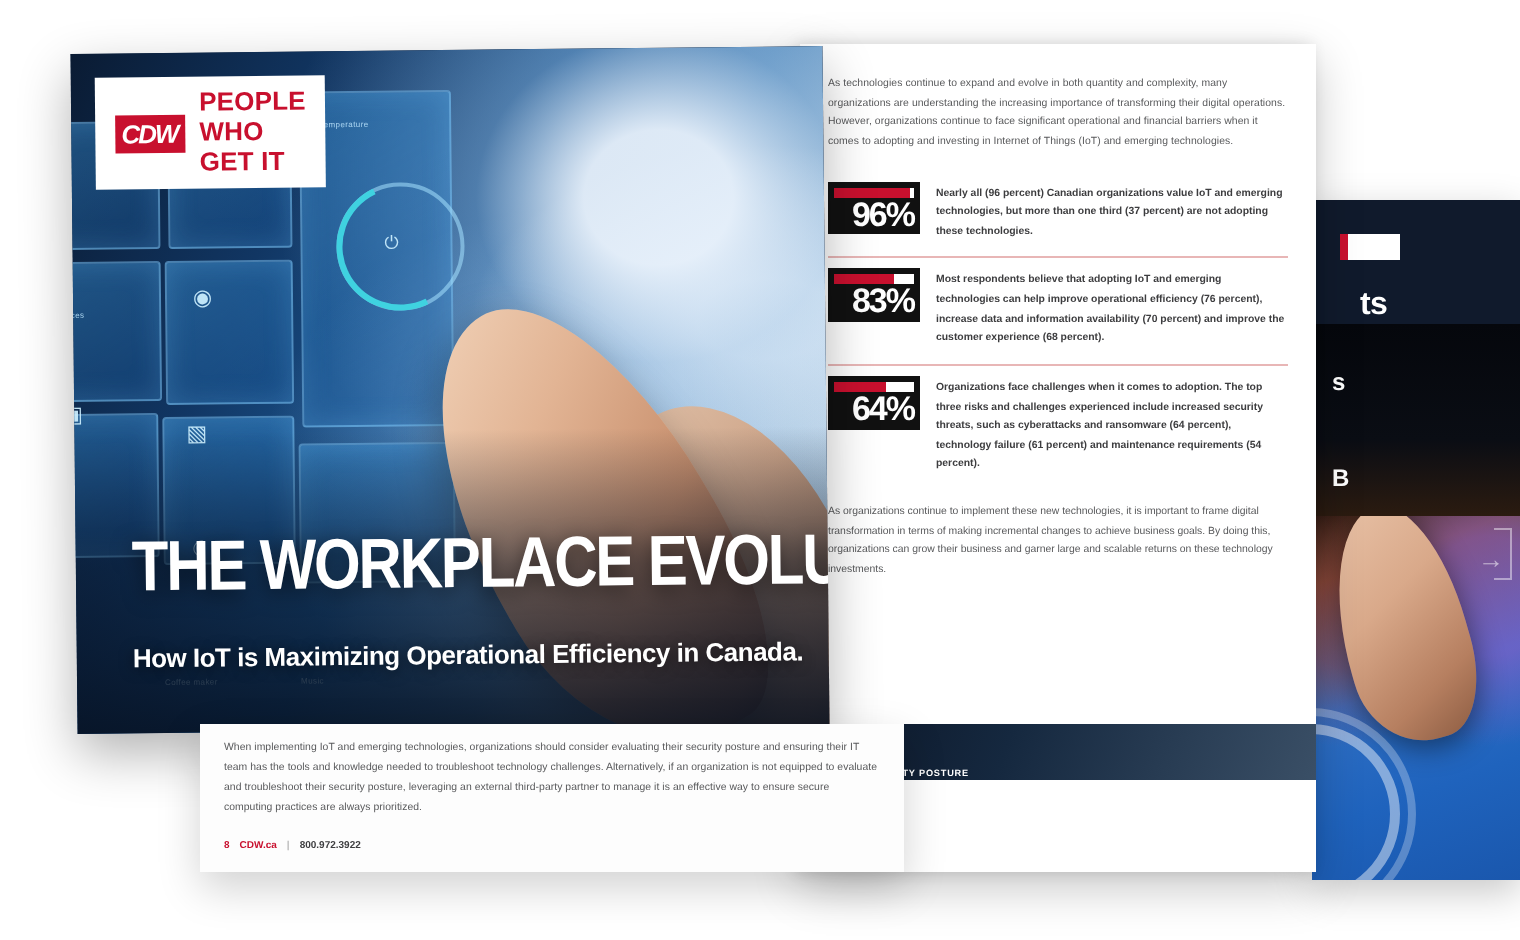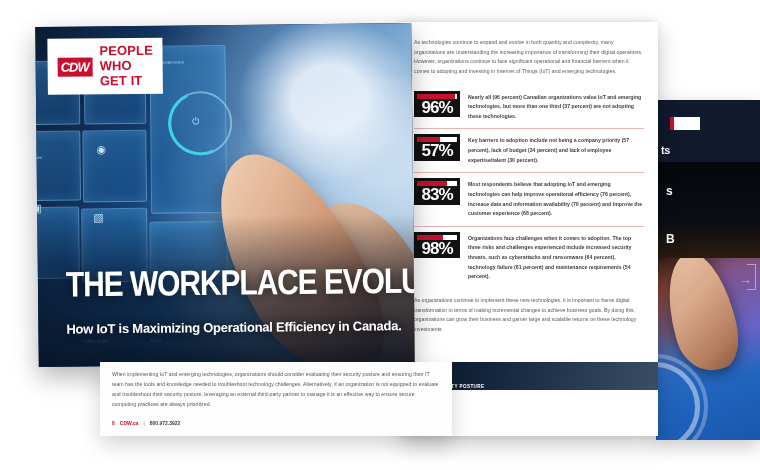--- a/index.html
+++ b/index.html
@@ -28,22 +28,22 @@
     position: absolute; left: 0; top: 0; width: 100%; height: 62px;
     background: #101a2c;
   }
   .pr-badge {
     position: absolute; left: 14px; top: 17px;
     width: 30px; height: 13px;
     background: #ffffff;
     border-left: 4px solid #c8102e;
   }
   .pr-headline {
-    position: absolute; left: 5px; top: 44px;
-    color: #ffffff; font-size: 11px; font-weight: bold;
+    position: absolute; left: 24px; top: 44px;
+    color: #ffffff; font-size: 16px; font-weight: bold;
     letter-spacing: -0.3px; white-space: nowrap;
   }
   .pr-sub1 {
     position: absolute; left: 10px; top: 84px;
     color: #ffffff; font-size: 12px; font-weight: bold;
     white-space: nowrap;
   }
   .pr-sub2 {
     position: absolute; left: 10px; top: 132px;
     color: #ffffff; font-size: 12px; font-weight: bold;
@@ -139,21 +139,21 @@
     position: absolute; left: 0; top: 0; bottom: 0;
     background: #c8102e;
     display: block;
   }
   .badge-pct {
     color: #ffffff;
     font-size: 17px;
     font-weight: bold;
     line-height: 0.98;
     letter-spacing: -1px;
-    text-align: center;
+    text-align: right;
   }
   .stat-text {
     color: #3d3d3f;
     font-size: 5.2px;
     line-height: 1.85;
     font-weight: bold;
     padding-top: 2px;
   }
   .exec-outro {
     color: #58595b;
@@ -355,46 +355,37 @@
       <div class="stat-row">
         <div class="badge">
           <div class="badge-bar">
               <i style="width:96%"></i>
             </div>
           <div class="badge-pct">96%</div>
         </div>
         <div class="stat-text">Nearly all (96 percent) Canadian organizations value IoT and emerging technologies, but more than one third (37 percent) are not adopting these technologies.</div>
       </div>
 
-      <div class="stat-row">
-        <div class="badge">
-          <div class="badge-bar">
-              <i style="width:57%"></i>
-            </div>
-          <div class="badge-pct">57%</div>
-        </div>
-        <div class="stat-text">Key barriers to adoption include not being a company priority (57 percent), lack of budget (34 percent) and lack of employee expertise/talent (30 percent).</div>
-      </div>
 
       <div class="stat-row">
         <div class="badge">
           <div class="badge-bar">
               <i style="width:76%"></i>
             </div>
           <div class="badge-pct">83%</div>
         </div>
         <div class="stat-text">Most respondents believe that adopting IoT and emerging technologies can help improve operational efficiency (76 percent), increase data and information availability (70 percent) and improve the customer experience (68 percent).</div>
       </div>
 
       <div class="stat-row">
         <div class="badge">
           <div class="badge-bar">
               <i style="width:64%"></i>
             </div>
-          <div class="badge-pct">98%</div>
+          <div class="badge-pct">64%</div>
         </div>
         <div class="stat-text">Organizations face challenges when it comes to adoption. The top three risks and challenges experienced include increased security threats, such as cyberattacks and ransomware (64 percent), technology failure (61 percent) and maintenance requirements (54 percent).</div>
       </div>
 
     </div>
 
     <div class="exec-outro">As organizations continue to implement these new technologies, it is important to frame digital transformation in terms of making incremental changes to achieve business goals. By doing this, organizations can grow their business and garner large and scalable returns on these technology investments.</div>
 
     <div class="mid-photo"></div>
     <div class="mid-tagline">THEIR SECURITY POSTURE</div>

